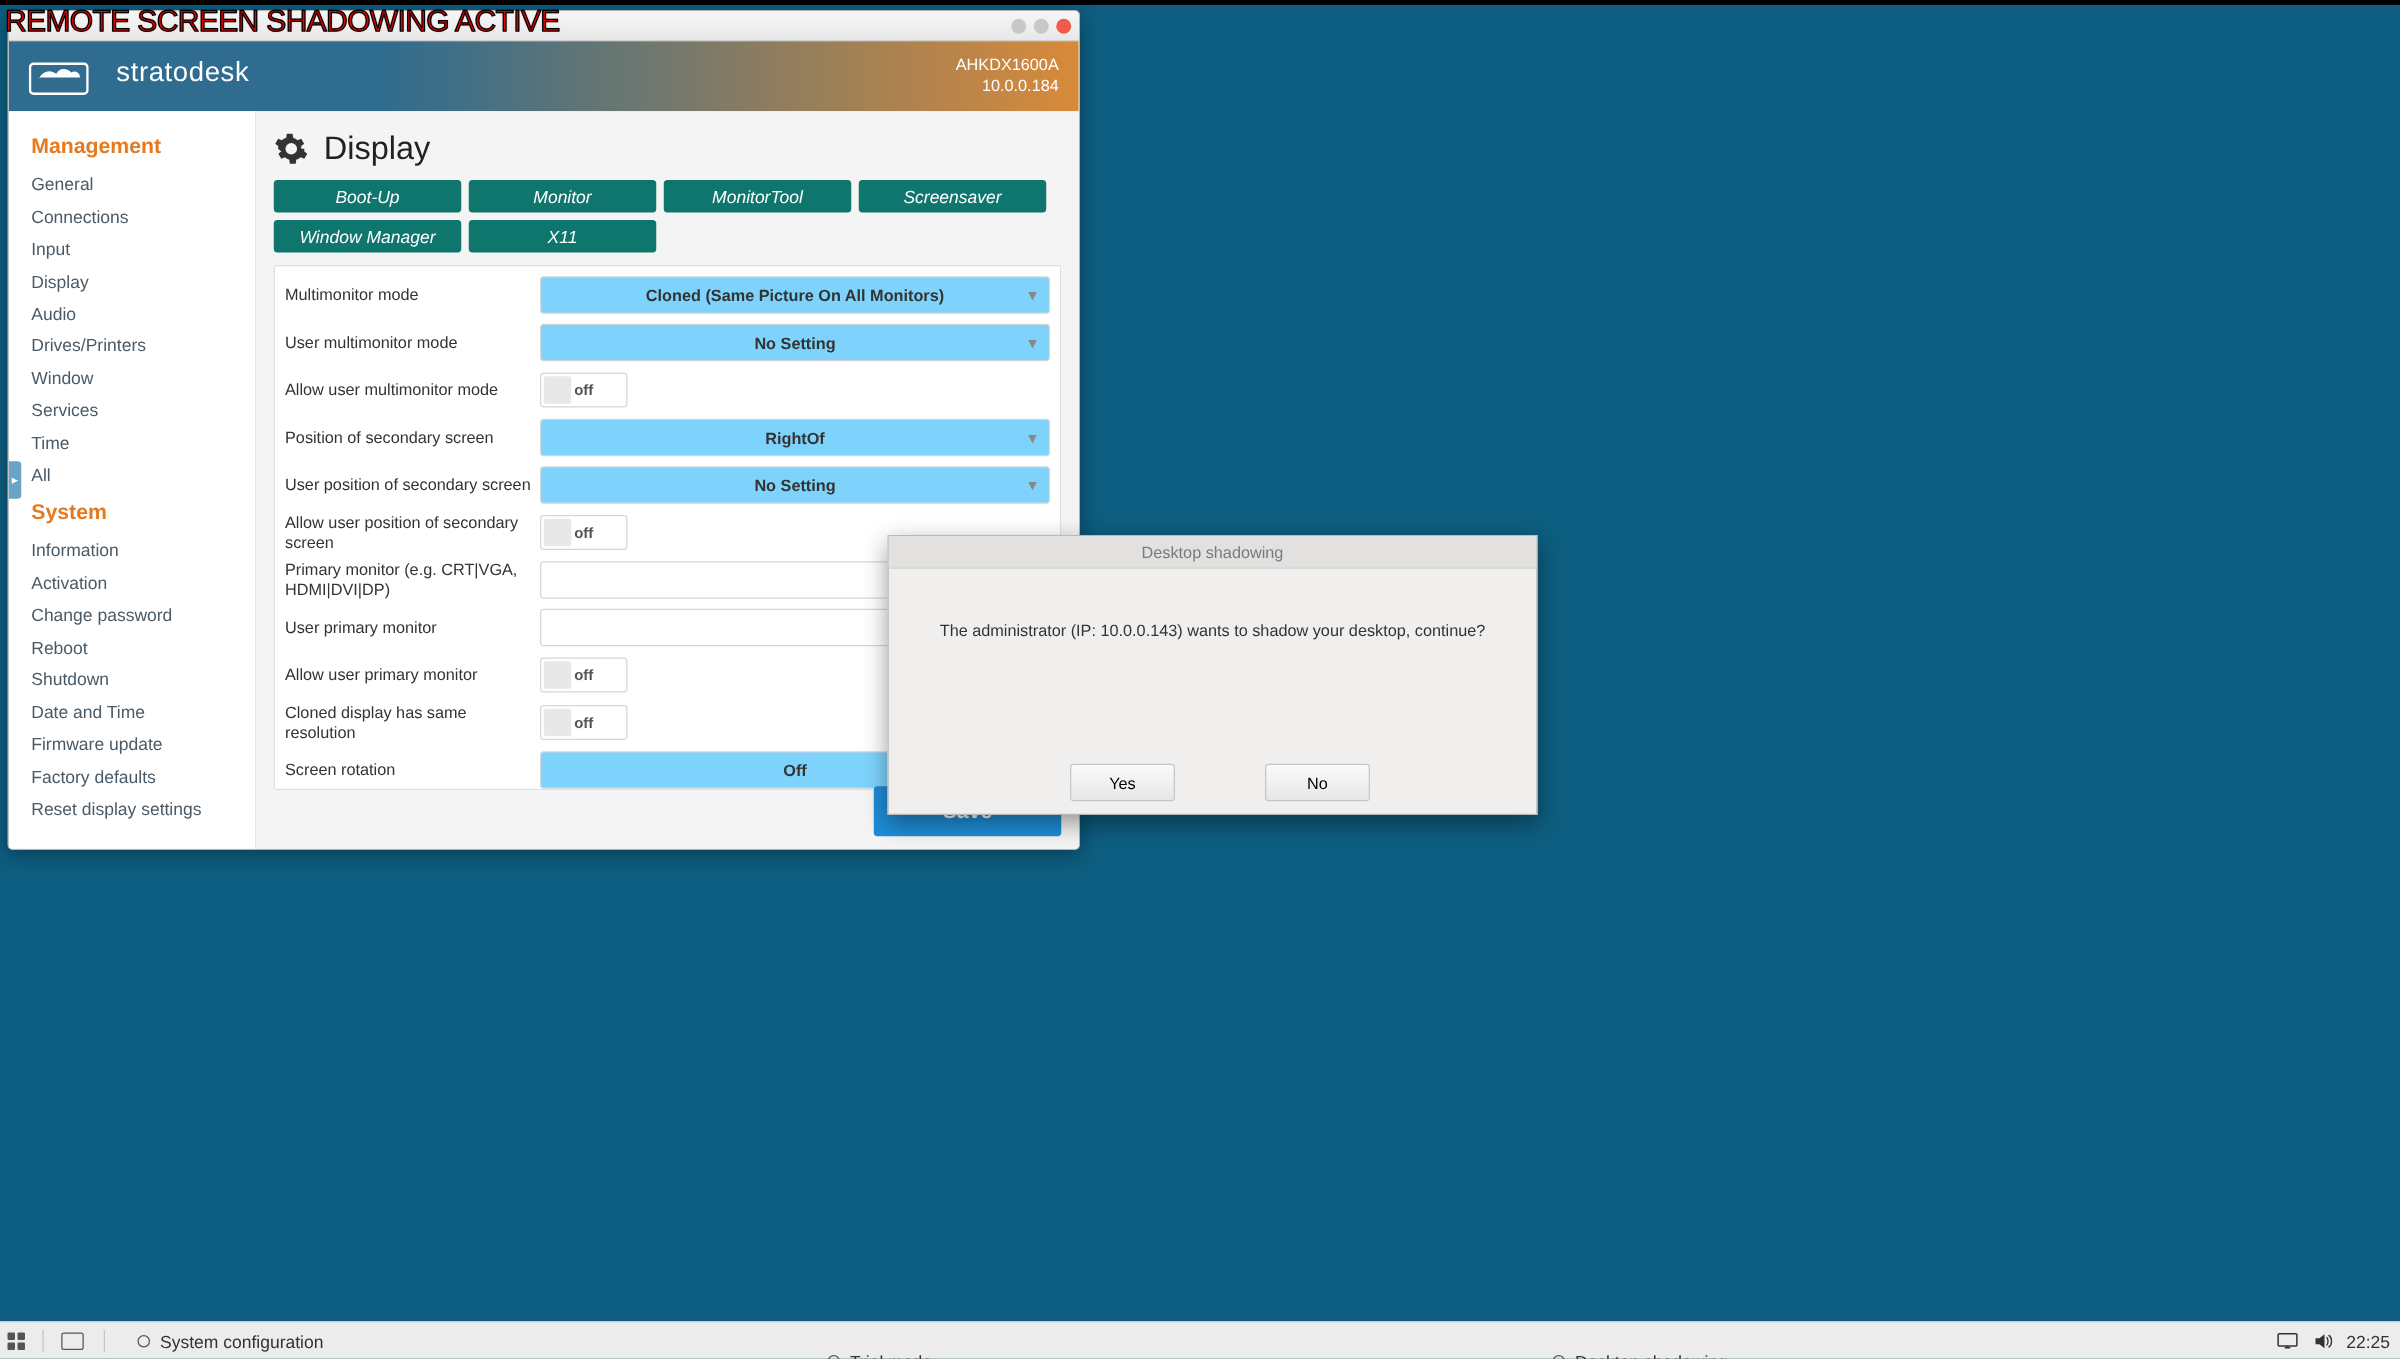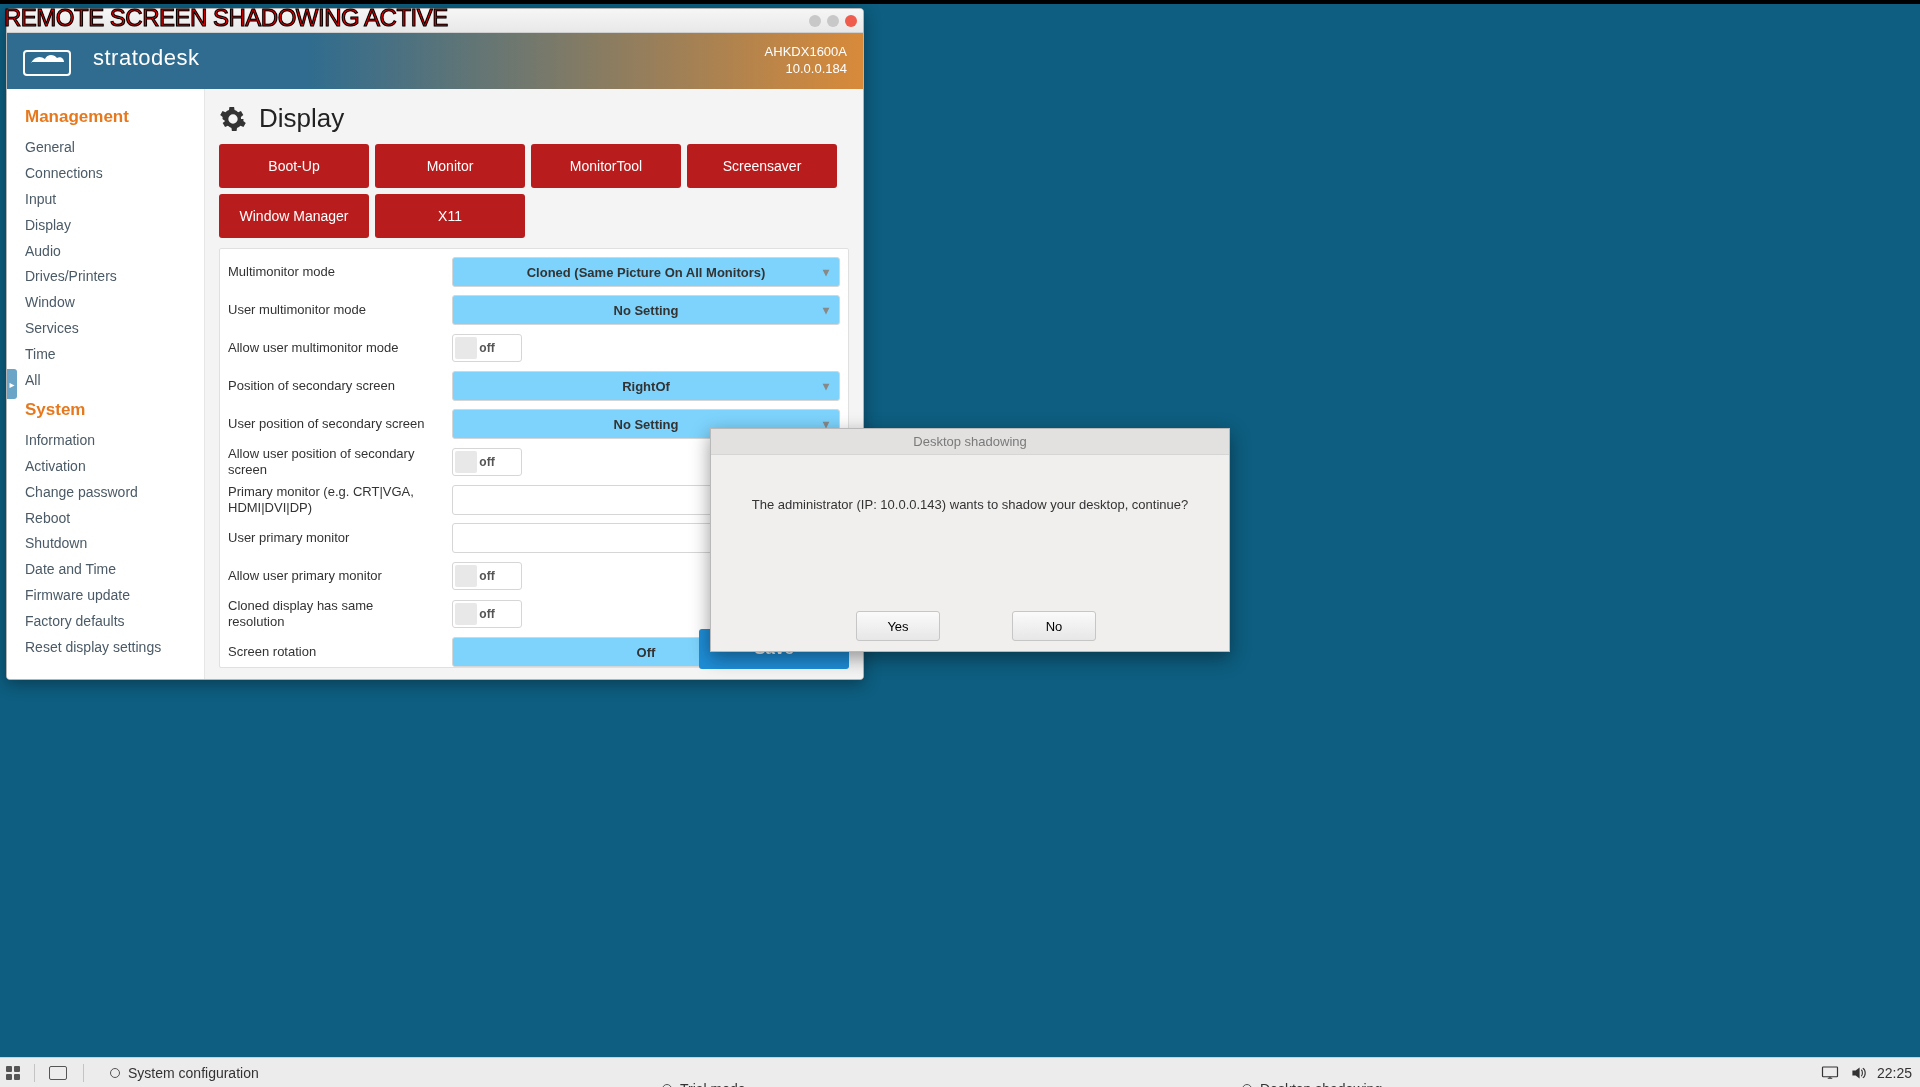--- a/index.html
+++ b/index.html
@@ -60,29 +60,29 @@
 .side-heading { color:#e6791e; font-size:17px; font-weight:600; margin: 6px 0 8px; }
 .side-item { color:#4a5a66; font-size:14px; line-height: 1.85; cursor:pointer; }
 
 .content { flex:1; background:#f4f4f4; padding: 14px 14px 0 14px; position:relative; overflow:hidden; }
 .page-title-row { display:flex; align-items:center; gap:12px; margin-bottom:10px; }
 .gear { width:28px; height:28px; }
 .page-title { font-size:26px; font-weight:400; color:#222; }
 
 .tabbar { display:flex; flex-wrap:wrap; gap:6px; margin-bottom:10px; }
 .tab-btn {
-  background:#b91c1c; color:#fff; border:none; border-radius:3px;
-  height:44px; min-width:150px; font-size:14px; cursor:pointer;
+  background:#0f766e; color:#fff; border:none; border-radius:3px;
+  height:26px; min-width:150px; font-size:14px; cursor:pointer;font-style:italic;
 }
 
 .form-area {
   background:#fff; border:1px solid #e0e0e0; border-radius:2px;
   padding: 4px 8px 50px 8px; height: 420px; overflow:hidden;
 }
-.form-row { display:flex; align-items:center; min-height:38px; gap:24px; }
+.form-row { display:flex; align-items:center; min-height:38px; gap:4px; }
 .form-label { width: 200px; font-size:13px; color:#333; line-height:1.25; }
 .form-ctrl { flex:1; }
 .select {
   width:100%; height:30px; background:#7dd3fc; border:1px solid #d6d6d6; border-radius:3px;
   display:flex; align-items:center; justify-content:center; position:relative; font-size:13px; font-weight:600; color:#333;
 }
 .select::after { content:"▾"; position:absolute; right:10px; color:#888; font-size:12px; }
 .txt-input { width:100%; height:30px; border:1px solid #d6d6d6; border-radius:3px; padding:0 8px; font-size:13px; }
 .toggle {
   width:70px; height:28px; border:1px solid #d6d6d6; border-radius:3px; background:#fff;

